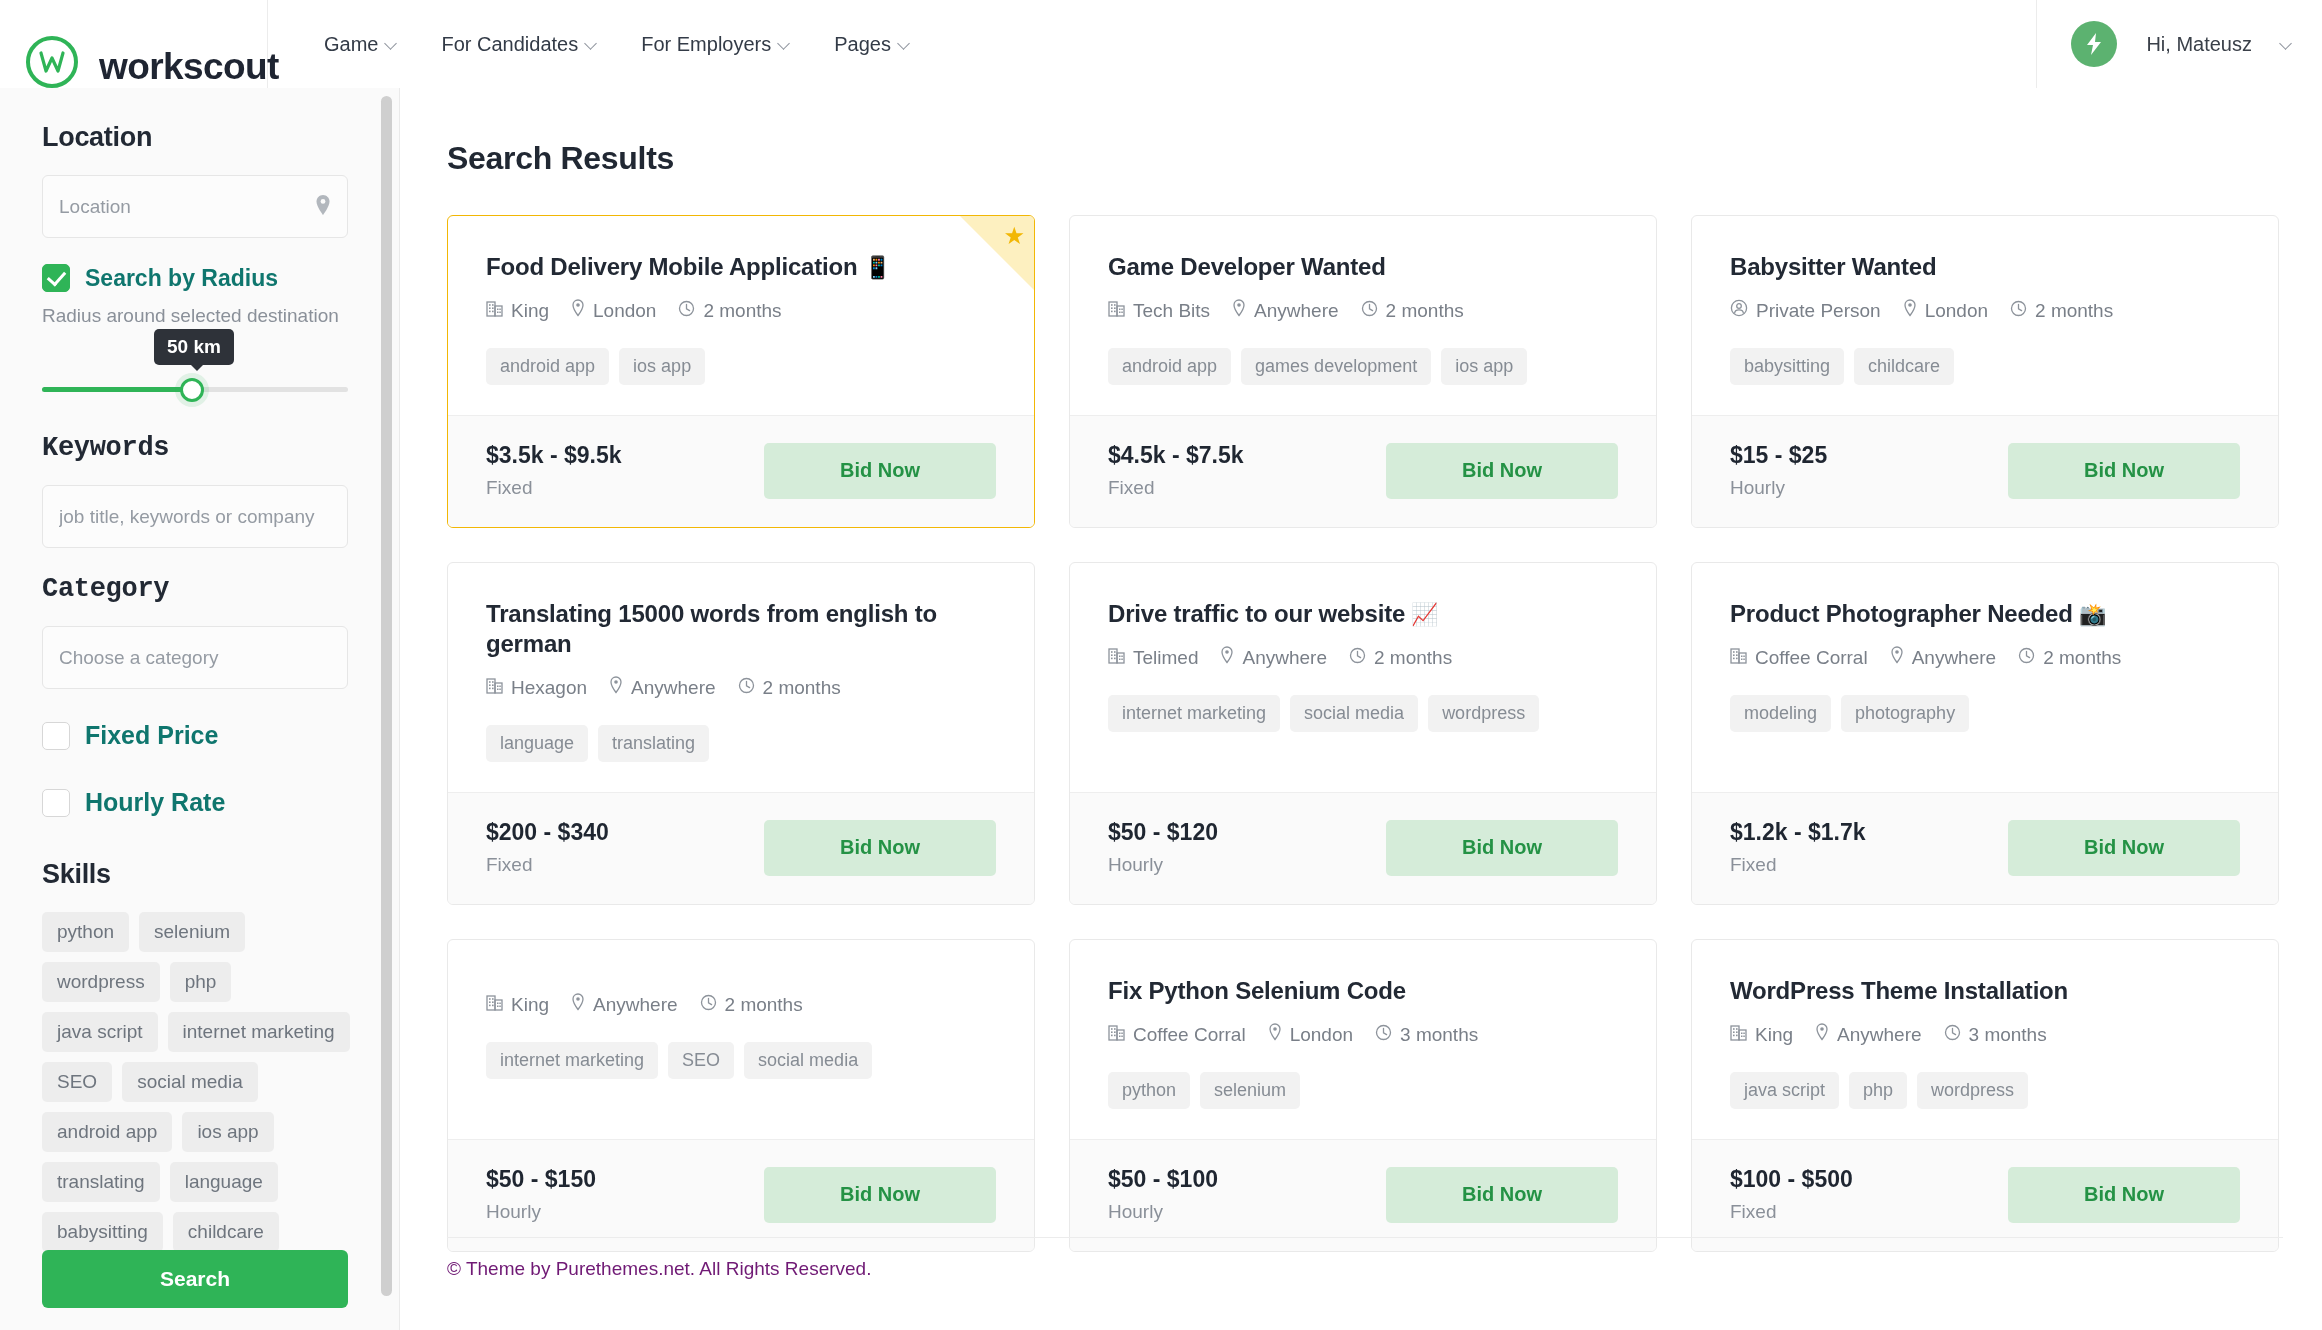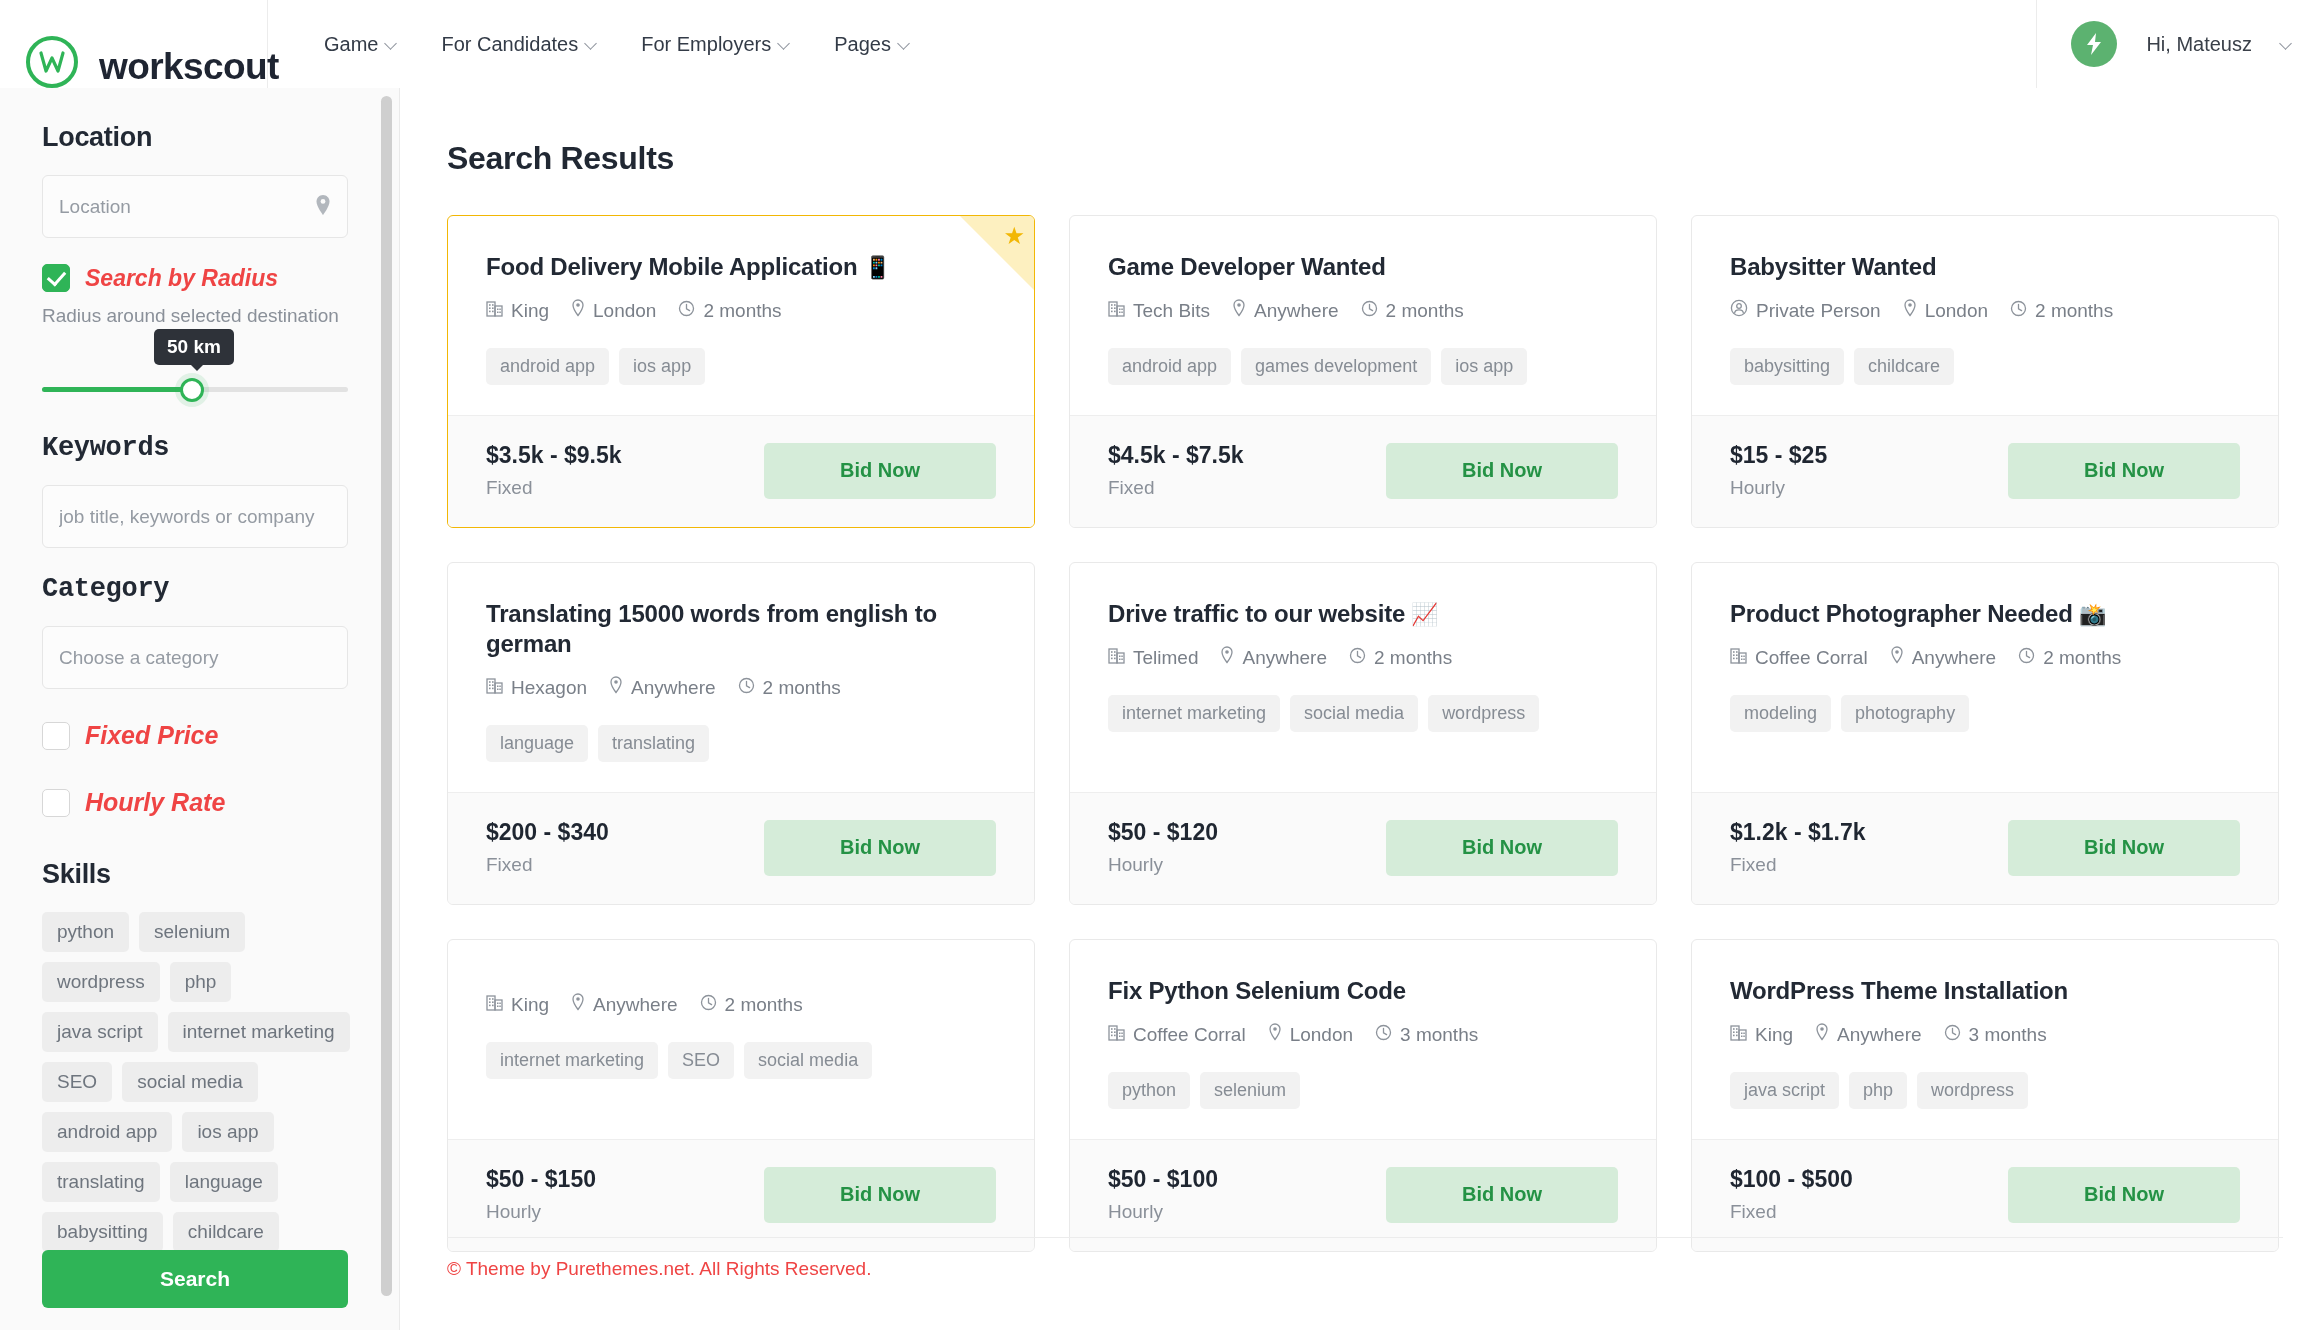--- a/index.html
+++ b/index.html
@@ -104,21 +104,21 @@
     width: 28px; height: 28px; border-radius: 5px; flex:0 0 28px;
     border: 1px solid #d7d7d7; background: #fff;
     display:flex; align-items:center; justify-content:center;
   }
   .cbox.on { background: #2fb457; border-color: #2fb457; }
   .cbox.on::after {
     content:""; width: 8px; height: 14px; margin-top:-3px;
     border-right: 3px solid #fff; border-bottom: 3px solid #fff;
     transform: rotate(42deg);
   }
-  .check-label { font-size: 23px; font-weight: 700; color: #ef4444; font-style: italic; }
+  .check-label { font-size: 23px; font-weight: 700; color: #0f766e; }
   .check-label.lg { font-size: 25px; }
   .radius-note { font-size: 19px; color: #8a9099; margin-top: 13px; }
 
   .slider-wrap { position: relative; margin-top: 46px; width: 306px; height: 34px; }
   .slider-track {
     position: absolute; top: 14px; left: 0; width: 306px; height: 5px;
     background: #e2e2e2; border-radius: 3px;
   }
   .slider-fill {
     position: absolute; top: 14px; left: 0; width: 150px; height: 5px;
@@ -228,21 +228,21 @@
     font-size: 20px; font-weight: 700;
     border: 0; border-radius: 5px; cursor: pointer;
     font-family: inherit;
   }
   .foot-sep {
     position: absolute; left: 47px; bottom: 92px;
     width: 1836px; height: 1px; background: #ececec;
   }
   .copyright {
     position: absolute; left: 47px; bottom: 50px;
-    font-size: 19px; color: #ef4444;
+    font-size: 19px; color: #701a75;
   }
   .ico { display:inline-block; vertical-align:middle; }
 </style>
 </head>
 <body>
 
 <div class="header">
   <div class="logo-zone">
     <span class="logo-mark">
       <svg width="26" height="24" viewBox="0 0 26 24">

